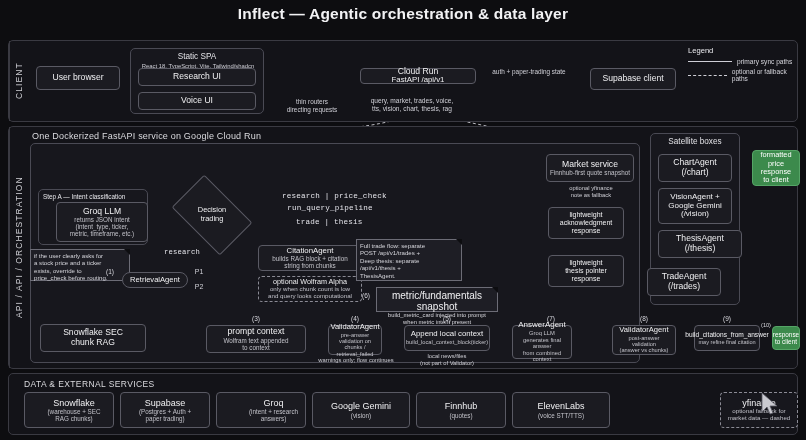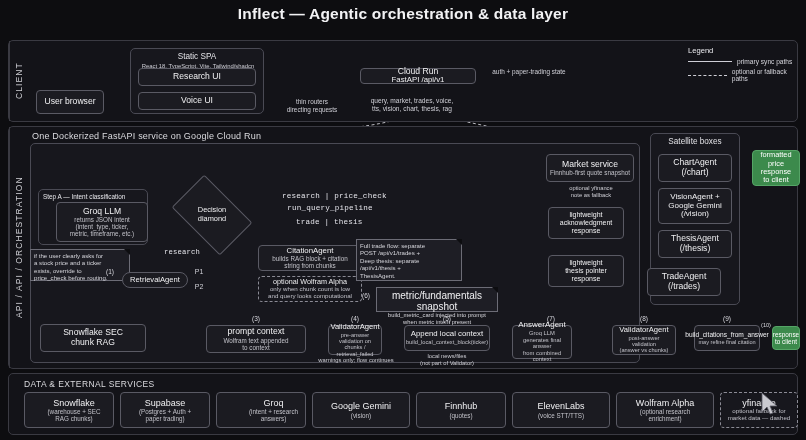--- a/index.html
+++ b/index.html
@@ -175,21 +175,21 @@
       <path d="M644 253 L 660 253" stroke-dasharray="3,2.5" marker-end="url(#ah)"></path>
       <path d="M644 292 L 660 292" stroke-dasharray="3,2.5" marker-end="url(#ah)"></path>
 
       <line x1="736" y1="168" x2="752" y2="168" marker-end="url(#ah)"></line>
     </g>
   </svg>
 
   <div class="abs lane" style="left:8px;top:40px;width:790px;height:82px;"></div>
   <div class="abs lane-label" style="left:9px;top:41px;width:18px;height:80px;">CLIENT</div>
 
-  <div class="abs box" style="left:36px;top:66px;width:68px;height:24px;margin-top:24px;">
+  <div class="abs box" style="left:36px;top:66px;width:84px;height:24px;">
     <div class="t1">User browser</div>
   </div>
 
   <div class="abs group" style="left:130px;top:48px;width:134px;height:66px;">
     <div class="group-title">Static SPA</div>
     <div class="abs lbl" style="left:0;top:14px;width:134px;font-size:5.9px;">React 18, TypeScript, Vite, Tailwind/shadcn</div>
   </div>
   <div class="abs box" style="left:138px;top:92px;width:118px;height:18px;">
     <div class="t1">Voice UI</div>
   </div>
@@ -202,20 +202,23 @@
 
   <div class="abs box" style="left:360px;top:68px;width:116px;height:16px;">
     <div class="t1">Cloud Run</div>
     <div class="t1" style="font-size:7.8px;">FastAPI /api/v1</div>
   </div>
   <div class="abs lbl" style="left:338px;top:97px;width:148px;white-space:pre-line;font-size:6.6px;">query, market, trades, voice,
 tts, vision, chart, thesis, rag</div>
 
   <div class="abs lbl" style="left:468px;top:68px;width:122px;">auth + paper-trading state</div>
 
+  <div class="abs box" style="left:590px;top:68px;width:86px;height:22px;">
+    <div class="t1">Supabase client</div>
+  </div>
 
   <div class="abs" style="left:688px;top:46px;width:108px;">
     <div class="legend-title">Legend</div>
     <div class="legend-row">
       <span class="legend-line"></span>
       <span>primary sync paths</span>
     </div>
     <div class="legend-row">
       <span class="legend-line dash"></span>
       <span>optional or fallback paths</span>
@@ -243,21 +246,21 @@
 
   <div class="note" style="left:30px;top:249px;width:100px;height:32px;white-space:pre-line;">if the user clearly asks for
 a stock price and a ticker
 exists, override to
 price_check before routing.</div>
 
   <div class="abs diamond" style="left:178px;top:192px;width:68px;height:46px;">
     <div class="dshape"></div>
     <div class="dtxt">
       <span>Decision</span><br>
-      <span>diamond</span>
+      <span>trading</span>
     </div>
   </div>
 
   <div class="abs lbl mono" style="left:282px;top:192px;width:160px;text-align:left;">research | price_check</div>
   <div class="abs lbl mono" style="left:296px;top:218px;width:160px;text-align:left;">trade | thesis</div>
   <div class="abs lbl mono" style="left:164px;top:248px;width:70px;text-align:left;font-size:7.2px;">research</div>
 
   <div class="abs lbl num" style="left:100px;top:268px;width:20px;">(1)</div>
   <div class="abs box sm" style="left:122px;top:272px;width:66px;height:16px;border-radius:8px;">
     <div class="t1" style="font-size:7.6px;">RetrievalAgent</div>
@@ -369,21 +372,21 @@
   </div>
   <div class="abs box" style="left:658px;top:154px;width:74px;height:28px;">
     <div class="t1">ChartAgent</div>
     <div class="t1">(/chart)</div>
   </div>
   <div class="abs box" style="left:658px;top:188px;width:74px;height:36px;">
     <div class="t1" style="font-size:8px;">VisionAgent +</div>
     <div class="t1" style="font-size:8px;">Google Gemini</div>
     <div class="t1" style="font-size:8px;">(/vision)</div>
   </div>
-  <div class="abs box" style="left:658px;top:230px;width:74px;height:28px;">
+  <div class="abs box" style="left:658px;top:230px;width:84px;height:28px;">
     <div class="t1">ThesisAgent</div>
     <div class="t1">(/thesis)</div>
   </div>
   <div class="abs box" style="left:647px;top:268px;width:74px;height:28px;">
     <div class="t1">TradeAgent</div>
     <div class="t1">(/trades)</div>
   </div>
 
   <div class="abs box green" style="left:752px;top:150px;width:48px;height:36px;">
     <div class="t1" style="white-space:pre-line;">formatted
@@ -414,25 +417,20 @@
     <div class="t2">(vision)</div>
   </div>
   <div class="abs box" style="left:416px;top:392px;width:90px;height:36px;">
     <div class="t1" style="font-size:9px;">Finnhub</div>
     <div class="t2">(quotes)</div>
   </div>
   <div class="abs box" style="left:512px;top:392px;width:98px;height:36px;">
     <div class="t1" style="font-size:9px;">ElevenLabs</div>
     <div class="t2">(voice STT/TTS)</div>
   </div>
-  <div class="abs box" style="left:616px;top:392px;width:98px;height:36px;">
-    <div class="t1" style="font-size:9px;">Wolfram Alpha</div>
-    <div class="t2" style="white-space:pre-line;">(optional research
-enrichment)</div>
-  </div>
   <div class="abs dashedbox" style="left:720px;top:392px;width:78px;height:36px;">
     <div class="t1" style="font-size:9px;">yfinance</div>
     <div class="t2" style="white-space:pre-line;">optional fallback for
 market data — dashed</div>
   </div>
 
   <div class="abs" style="left:760px;top:392px;width:22px;height:24px;">
     <svg viewBox="0 0 22 24" width="22" height="24">
       <path d="M2 1 L2 20 L7 15 L10 22 L13 21 L10 14 L17 14 Z" fill="#c9c9cf" stroke="#5a5a64" stroke-width="0.8"></path>
     </svg>

